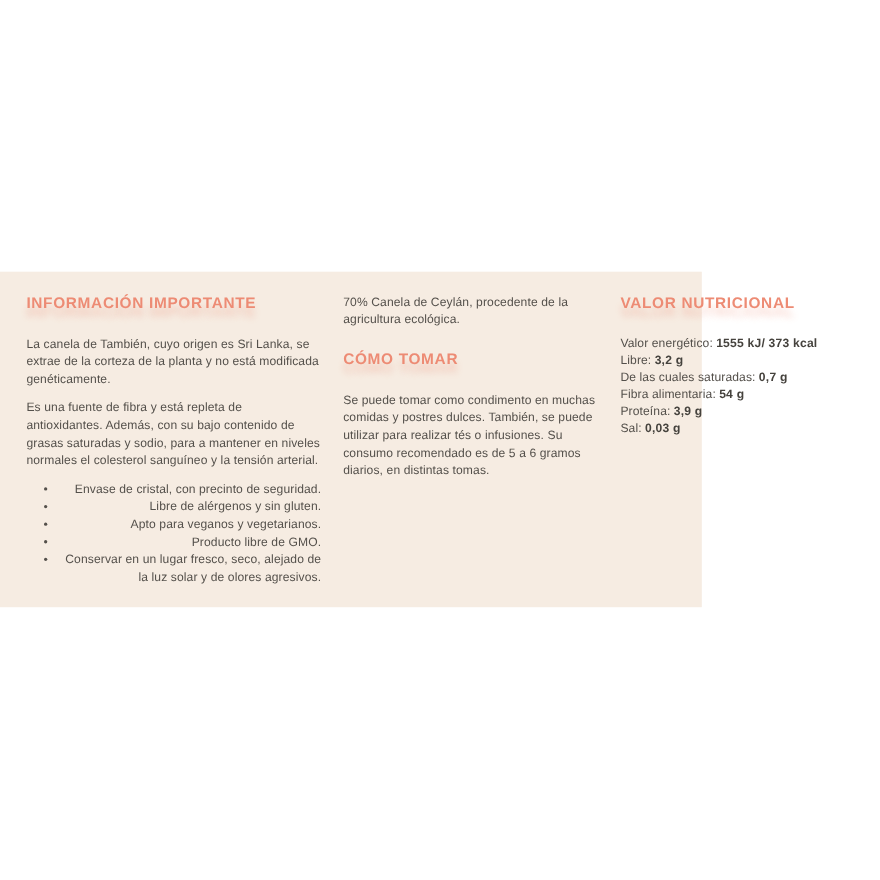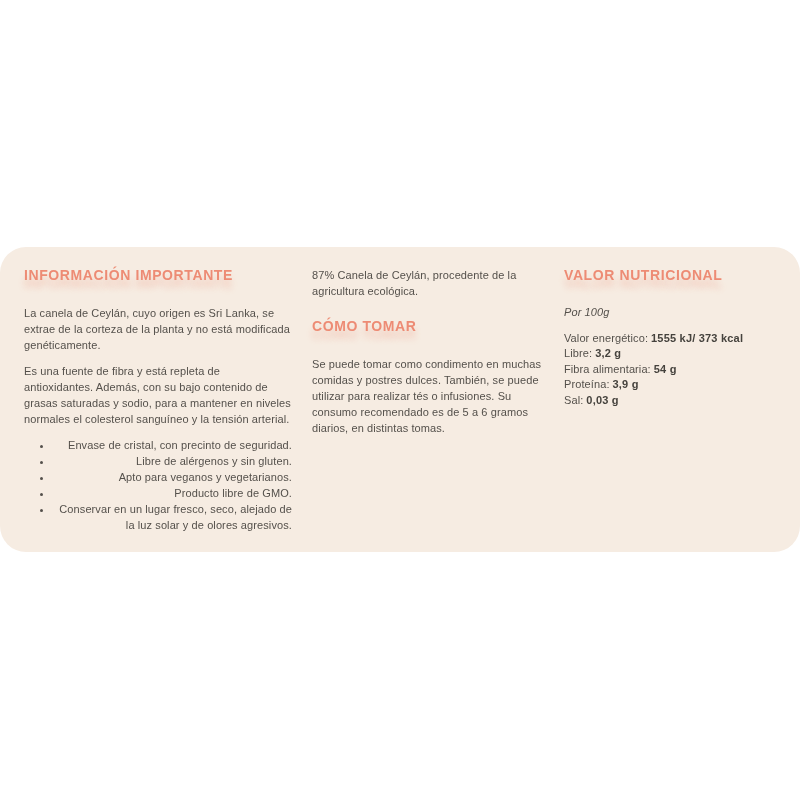--- a/index.html
+++ b/index.html
@@ -14,24 +14,23 @@
   .page {
     position: relative;
     width: 800px;
     height: 800px;
     background: #ffffff;
   }
   .band {
     position: absolute;
     top: 247px;
     left: 0;
-    width: 800px;
+    width: 638px;
     height: 305px;
     background: var(--band, #f6ece2);
-    border-radius: 26px;
   }
   .col {
     position: absolute;
     top: 20px;
     font-size: 11px;
     line-height: 16px;
     letter-spacing: 0.1px;
     color: var(--text, #54504b);
   }
   .col-info   { left: 24px;  width: 268px; }
@@ -79,45 +78,47 @@
   }
 </style>
 </head>
 <body style="--band: #f6ece2; --accent: #ed8b74; --text: #54504b;">
 
 <div class="page">
   <section class="band">
 
     <div class="col col-info">
       <h3 class="section-heading">INFORMACIÓN IMPORTANTE</h3>
-      <p>La canela de Ceylán, cuyo origen es Sri Lanka, se extrae de la corteza de la planta y no está modificada genéticamente.</p>
+      <p>La canela de También, cuyo origen es Sri Lanka, se extrae de la corteza de la planta y no está modificada genéticamente.</p>
       <p>Es una fuente de fibra y está repleta de antioxidantes. Además, con su bajo contenido de grasas saturadas y sodio, para a mantener en niveles normales el colesterol sanguíneo y la tensión arterial.</p>
       <ul class="features">
         <li>Envase de cristal, con precinto de seguridad.</li>
         <li>Libre de alérgenos y sin gluten.</li>
         <li>Apto para veganos y vegetarianos.</li>
         <li>Producto libre de GMO.</li>
         <li>Conservar en un lugar fresco, seco, alejado de la luz solar y de olores agresivos.</li>
       </ul>
     </div>
 
     <div class="col col-middle">
-      <p>87% Canela de Ceylán, procedente de la agricultura ecológica.</p>
+      <p>70% Canela de Ceylán, procedente de la agricultura ecológica.</p>
       <h3 class="section-heading second">CÓMO TOMAR</h3>
       <p>Se puede tomar como condimento en muchas comidas y postres dulces. También, se puede utilizar para realizar tés o infusiones. Su consumo recomendado es de 5 a 6 gramos diarios, en distintas tomas.</p>
     </div>
 
     <div class="col col-nutri">
       <h3 class="section-heading">VALOR NUTRICIONAL</h3>
-      <p class="serving">Por 100g</p>
       <div class="nrow">
         <span>Valor energético:</span><span class="nvalue">1555 kJ/ 373 kcal</span>
       </div>
       <div class="nrow">
         <span>Libre:</span><span class="nvalue">3,2 g</span>
+      </div>
+      <div class="nrow">
+        <span>De las cuales saturadas:</span><span class="nvalue">0,7 g</span>
       </div>
       <div class="nrow">
         <span>Fibra alimentaria:</span><span class="nvalue">54 g</span>
       </div>
       <div class="nrow">
         <span>Proteína:</span><span class="nvalue">3,9 g</span>
       </div>
       <div class="nrow">
         <span>Sal:</span><span class="nvalue">0,03 g</span>
       </div>

